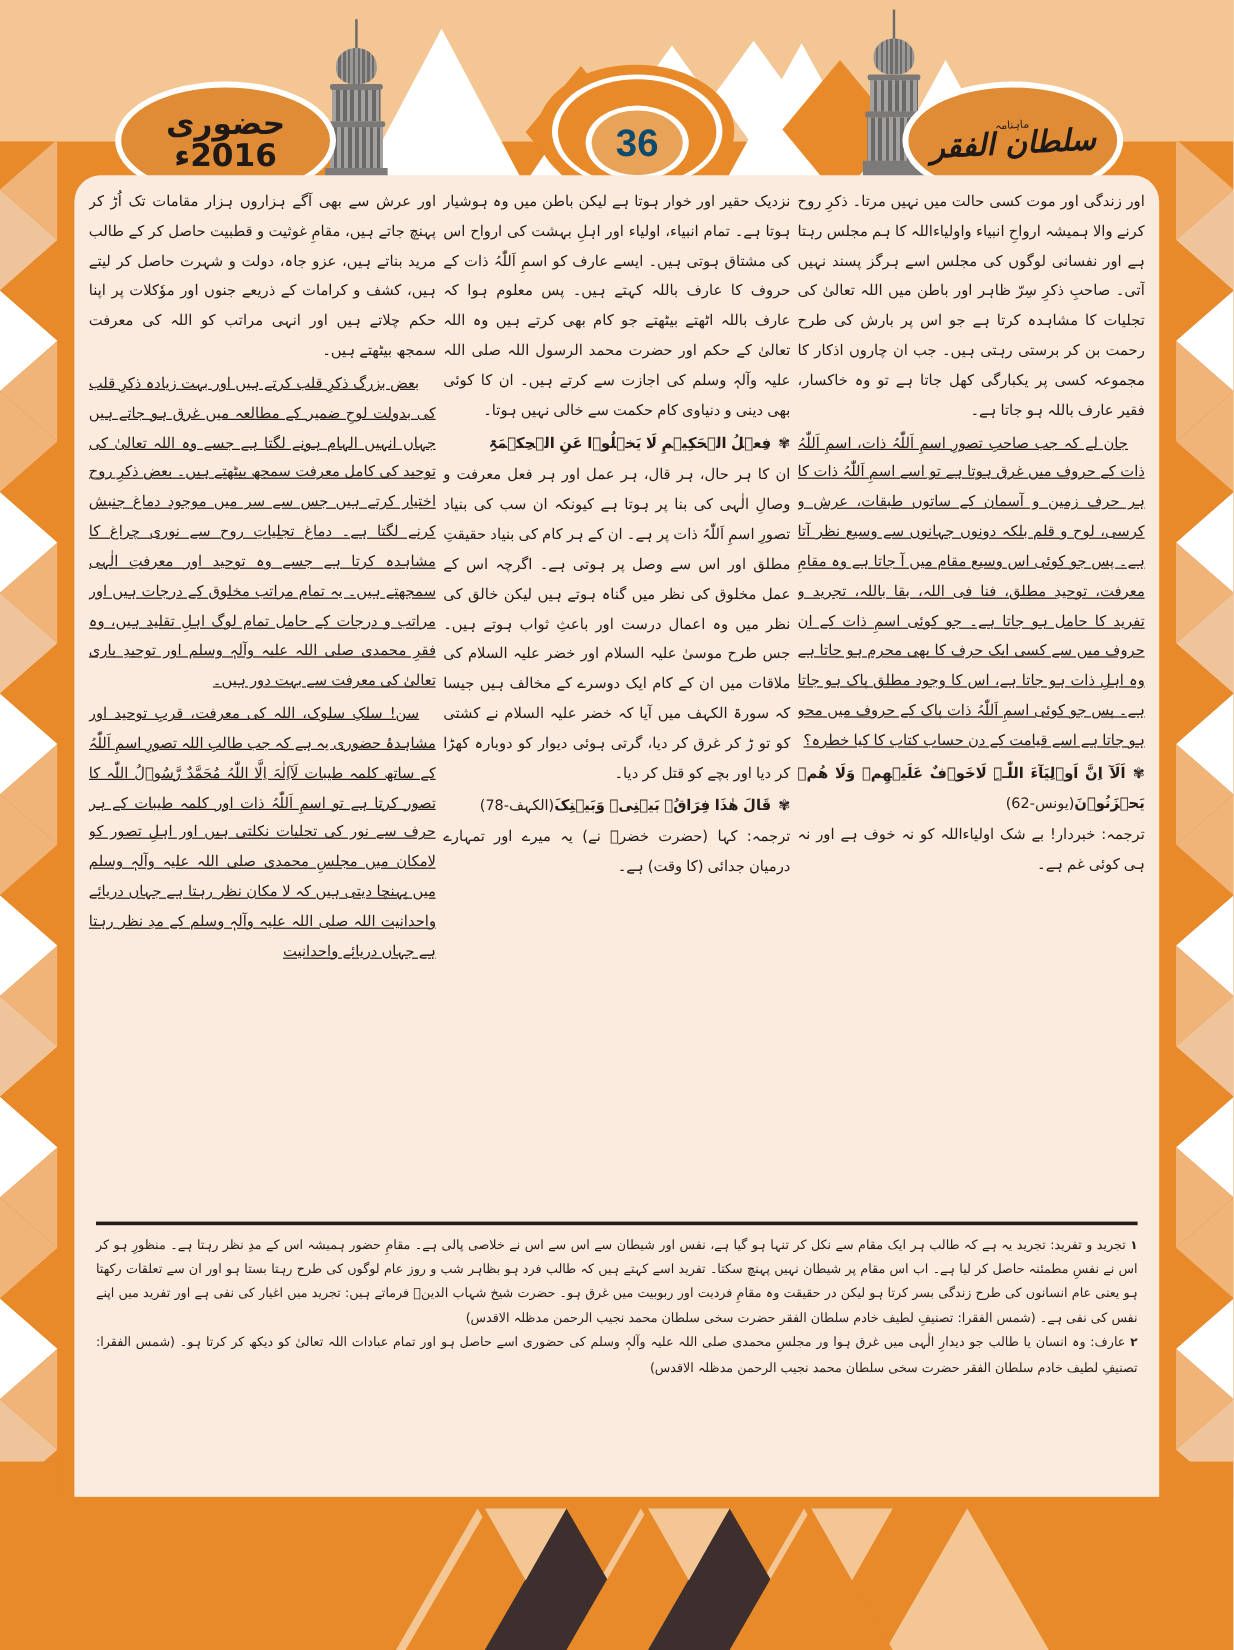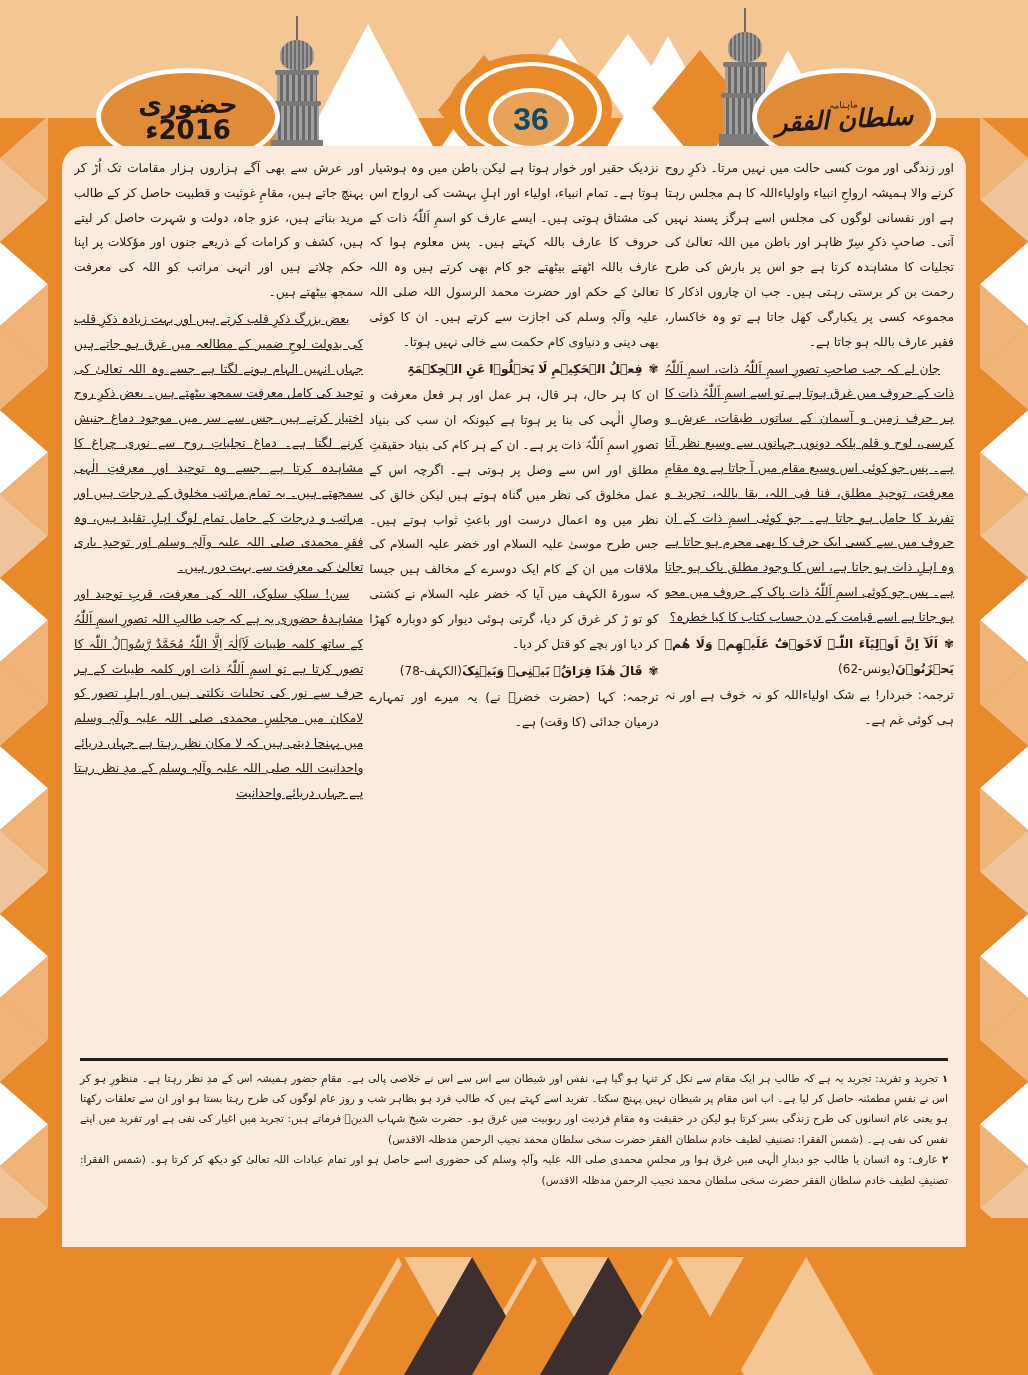--- a/index.html
+++ b/index.html
@@ -167,21 +167,21 @@
     display:inline-block;
     font-size:12px;
     color:#2a2320;
     margin-left:6px;
     vertical-align:middle;
   }
 
   
   #footnotes {
     position:absolute;
-    left:18px; top:912px;
+    left:18px; top:872px;
     width:868px; height:208px;
     direction:rtl;
   }
   #fn-rule {
     width:868px; height:2.5px;
     background:#241d1a;
     margin-bottom:7px;
   }
   #footnotes p {
     font-size:10.6px;

